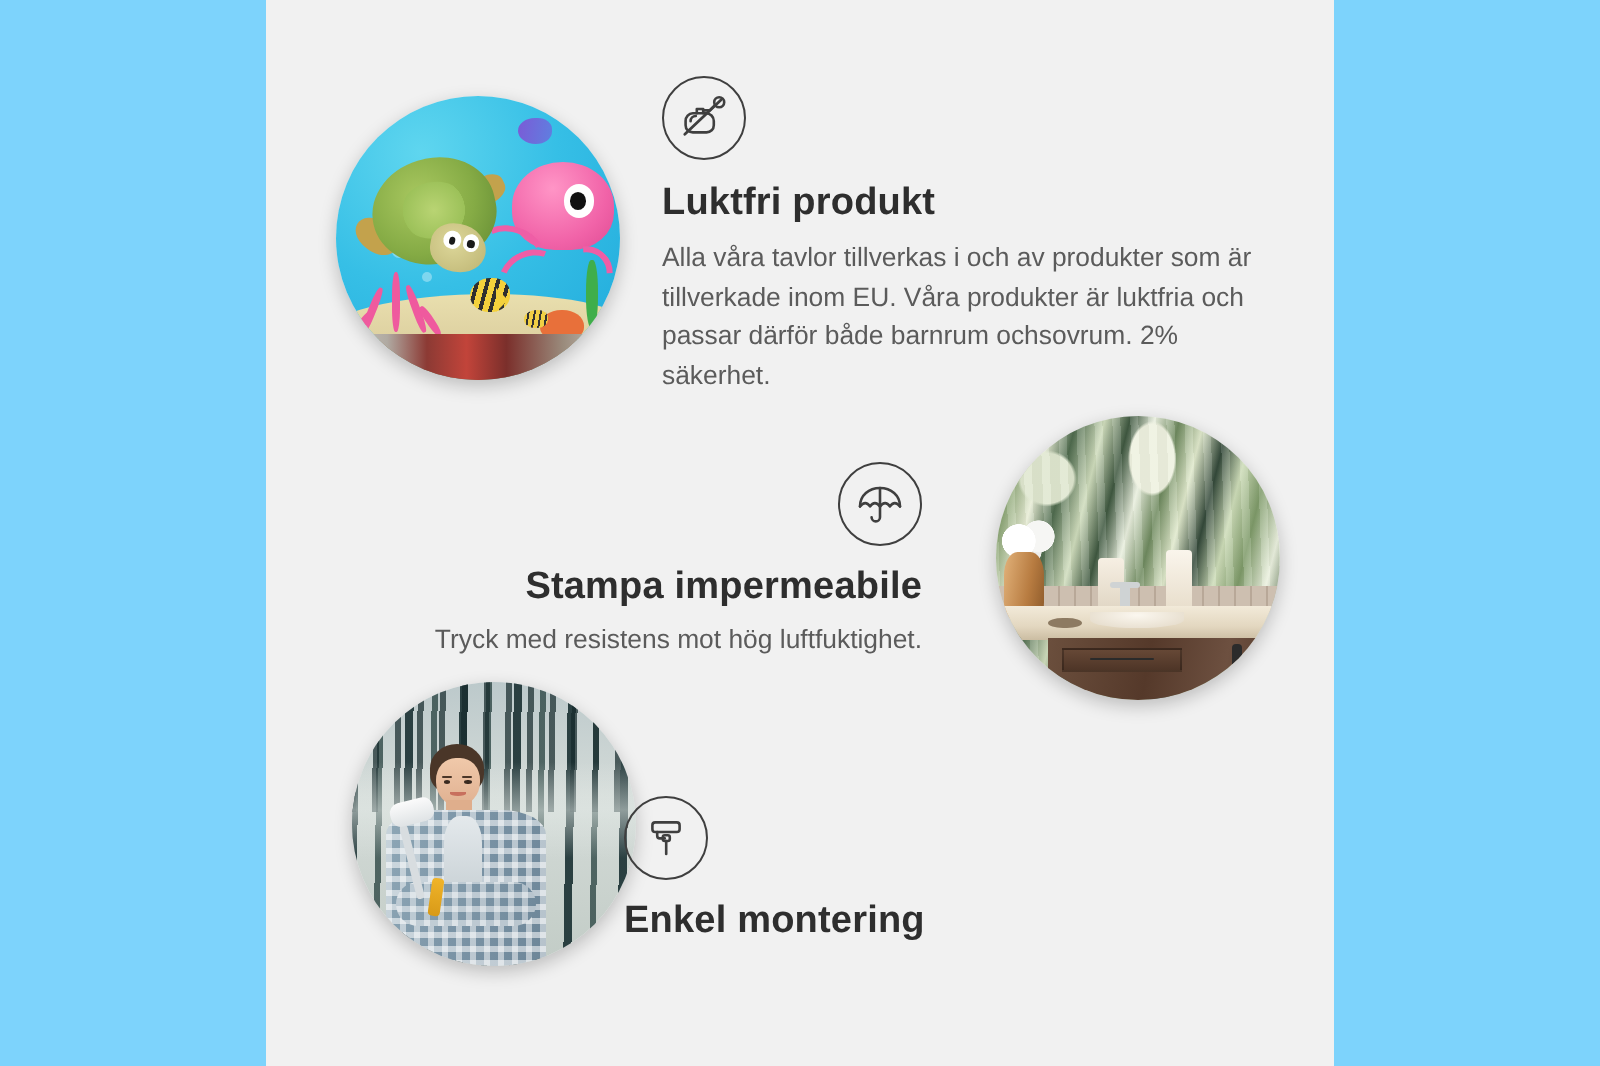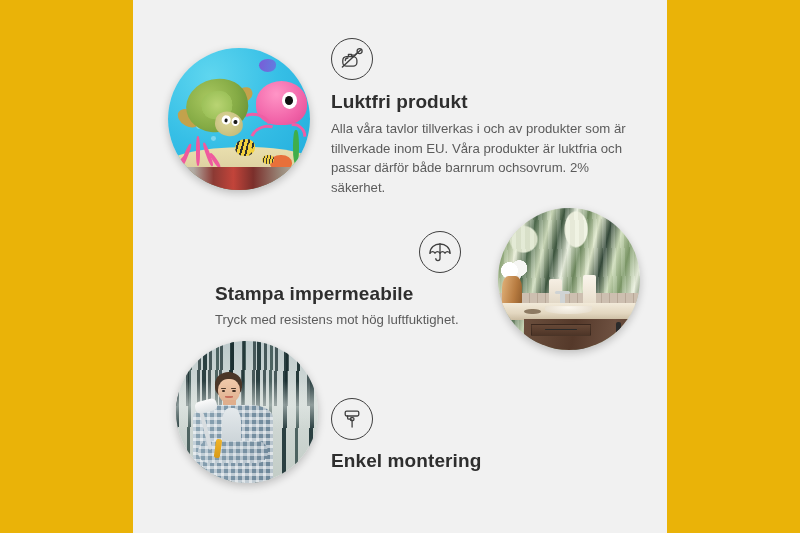--- a/index.html
+++ b/index.html
@@ -10,21 +10,21 @@
   body {
     width: 800px;
     height: 533px;
     font-family: "Liberation Sans", sans-serif;
     overflow: hidden;
   }
   #stage {
     position: relative;
     width: 800px;
     height: 533px;
-    background: #eab308;
+    background: #7dd3fc;
   }
   .content-panel {
     position: absolute;
     left: 133px;
     top: 0;
     width: 534px;
     height: 533px;
     background: #f1f1f1;
   }
 
@@ -331,25 +331,25 @@
     margin: 0;
     font-size: 13.2px;
     line-height: 19.5px;
     color: #5b5b5b;
   }
 
   #feature-odourless { left: 331px; top: 38px; width: 296px; }
   #feature-odourless .icon-circle { margin-bottom: 11px; }
   #feature-odourless h3 { margin-bottom: 6px; }
 
-  #feature-waterproof { left: 215px; top: 231px; width: 246px; text-align: left; }
+  #feature-waterproof { left: 215px; top: 231px; width: 246px; text-align: right; }
   #feature-waterproof .icon-row { display:flex; justify-content:flex-end; margin-bottom: 10px; }
   #feature-waterproof h3 { margin-bottom: 5px; }
 
-  #feature-assembly { left: 331px; top: 398px; width: 260px; }
+  #feature-assembly { left: 312px; top: 398px; width: 260px; }
   #feature-assembly .icon-circle { margin-bottom: 10px; }
   #feature-assembly h3 { margin-bottom: 5px; }
 </style>
 </head>
 <body>
 
 <div id="stage">
 
   <div class="content-panel"></div>
 

